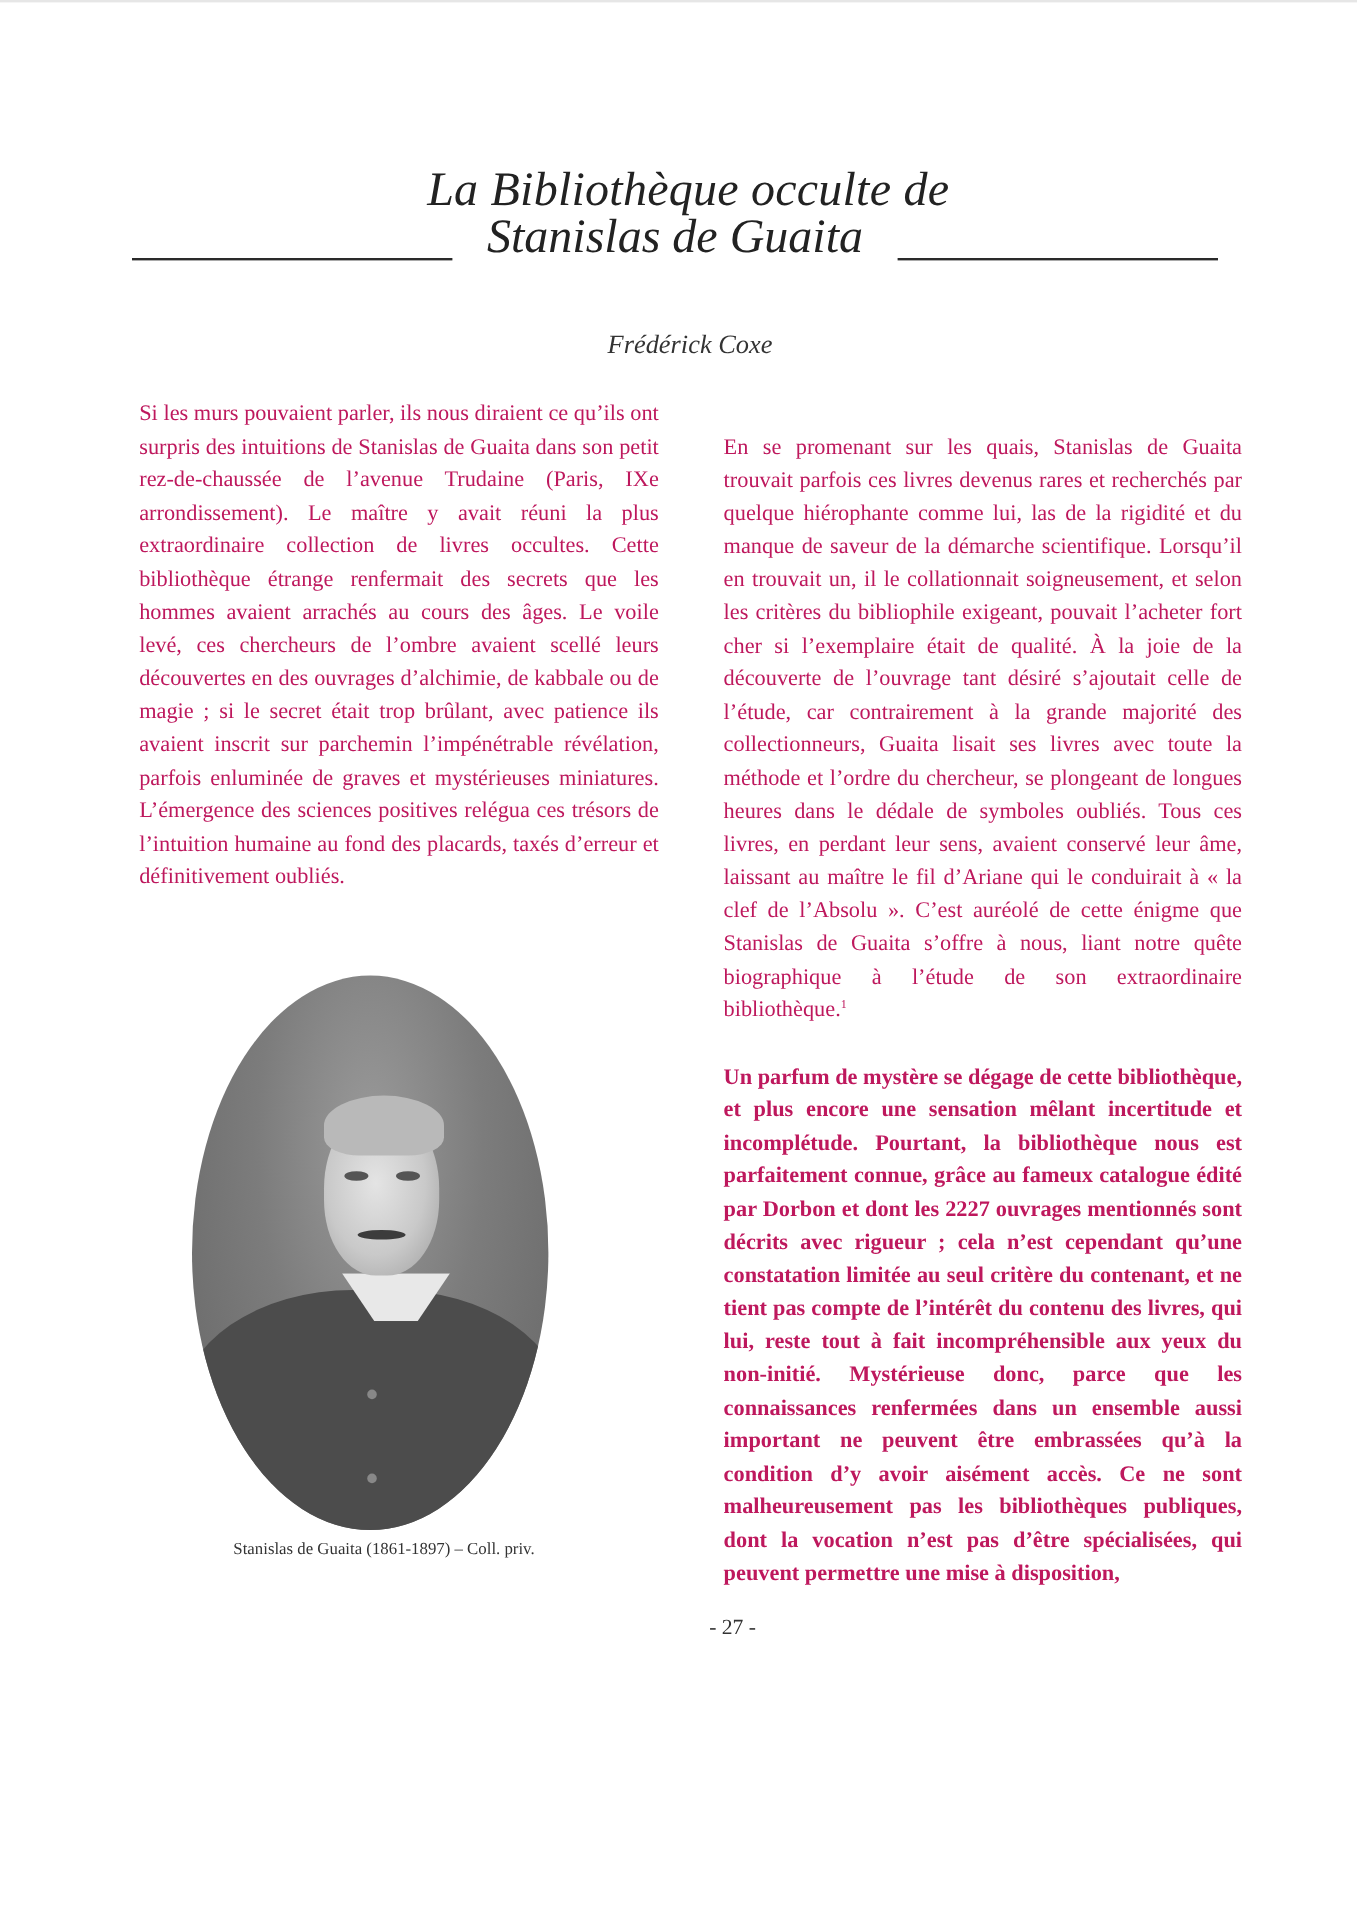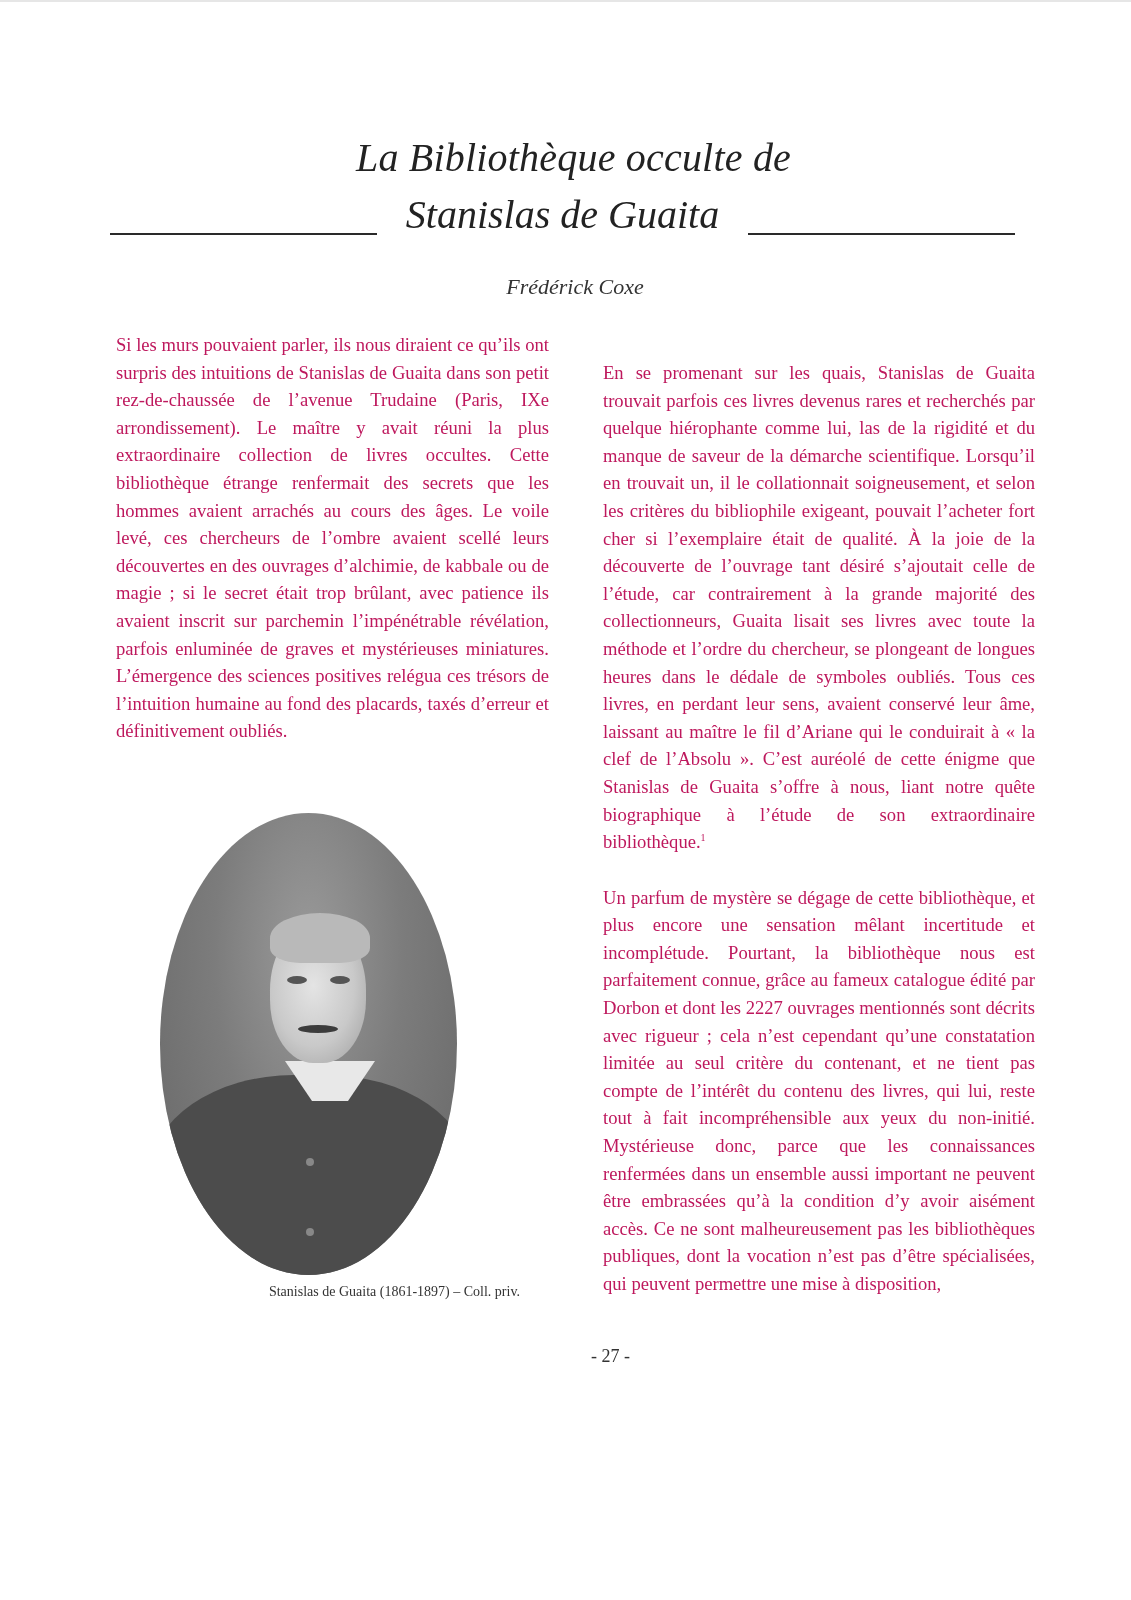--- a/index.html
+++ b/index.html
@@ -2,45 +2,45 @@
 <html><head>
 <meta charset="utf-8">
 <style>
   html, body { margin:0; padding:0; background:#ffffff; }
   body { width:1131px; height:1600px; position:relative; overflow:hidden;
          font-family:"Liberation Serif","DejaVu Serif",serif; color:#1e1e1e; }
   .top-rule { position:absolute; left:0; right:0; top:0; height:2px; background:#e6e6e6; }
   .title { position:absolute; left:0; width:1131px; text-align:center;
            font-style:italic; font-size:40px; color:#222; line-height:56px; letter-spacing:0.2px; }
   .title.l1 { top:130px; left:8px; }
-  .title-row2 { position:absolute; top:186px; left:110px; width:905px; height:56px; display:flex; align-items:center;gap:19px; }
+  .title-row2 { position:absolute; top:168px; left:110px; width:905px; height:56px; display:flex; align-items:center;gap:19px; }
   .rule { height:0; border-top:2px solid #2a2a2a; position:relative; top:20px; flex:1; }
   .title2 { font-style:italic; font-size:40px; color:#222; padding:0 10px; white-space:nowrap; }
   .author { position:absolute; top:274px; left:420px; width:310px; text-align:center;
             font-style:italic; font-size:22px; color:#333; }
   .col { position:absolute; font-size:18.6px; line-height:27.6px; text-align:justify; color:#be185d; hyphens:manual; }
   .col.left { left:116px; top:331px; width:433px; }
   .col.right { left:603px; top:331px; width:432px;margin-top:28px; }
   .col p { margin:0; }
-  .col p.gap { margin-top:28px; }
+  .col p.gap { margin-top:28px;font-weight:bold; }
   sup { font-size:10px; line-height:0; }
   .portrait { position:absolute; left:160px; top:813px; width:297px; height:462px; border-radius:50%;
               background: radial-gradient(ellipse at 50% 30%, #9a9a9a 0%, #7c7c7c 45%, #666 100%); overflow:hidden; }
   .portrait .head { position:absolute; left:110px; top:110px; width:96px; height:140px; border-radius:48% 48% 45% 45%;
               background: radial-gradient(ellipse at 45% 45%, #e4e4e4 0%, #c9c9c9 55%, #9d9d9d 100%); }
   .portrait .hair { position:absolute; left:110px; top:100px; width:100px; height:50px; border-radius:50% 50% 30% 30%;
               background:#b9b9b9; }
   .portrait .eye { position:absolute; top:163px; width:20px; height:8px; border-radius:50%; background:#555; }
   .portrait .mustache { position:absolute; left:138px; top:212px; width:40px; height:8px; border-radius:50%; background:#3c3c3c; }
   .portrait .collar { position:absolute; left:125px; top:248px; width:90px; height:40px; background:#e8e8e8;
               clip-path:polygon(0 0,100% 0,70% 100%,30% 100%); }
   .portrait .coat { position:absolute; left:-10px; top:262px; width:320px; height:220px; border-radius:45% 45% 0 0;
               background:#4c4c4c; }
   .portrait .button { position:absolute; width:8px; height:8px; border-radius:50%; background:#888; left:146px; }
-  .caption { position:absolute; top:1284px; left:120px; width:400px; text-align:right; font-size:14px; color:#333; }
+  .caption { position:absolute; top:1284px; left:120px; width:400px; text-align:center; font-size:14px; color:#333; }
   .pagenum { position:absolute; top:1346px; left:500px; width:130px; text-align:right; font-size:18px; color:#333; }
 </style>
 </head>
 <body>
 
 <div class="top-rule"></div>
 
 <div class="title l1">La Bibliothèque occulte de</div>
 <div class="title-row2">
   <div class="rule"></div>

